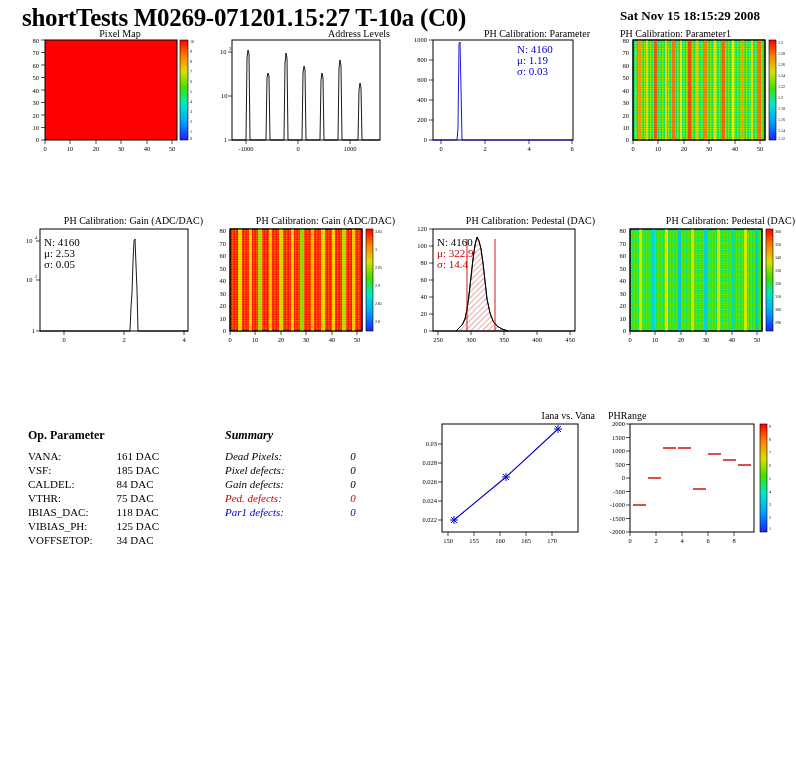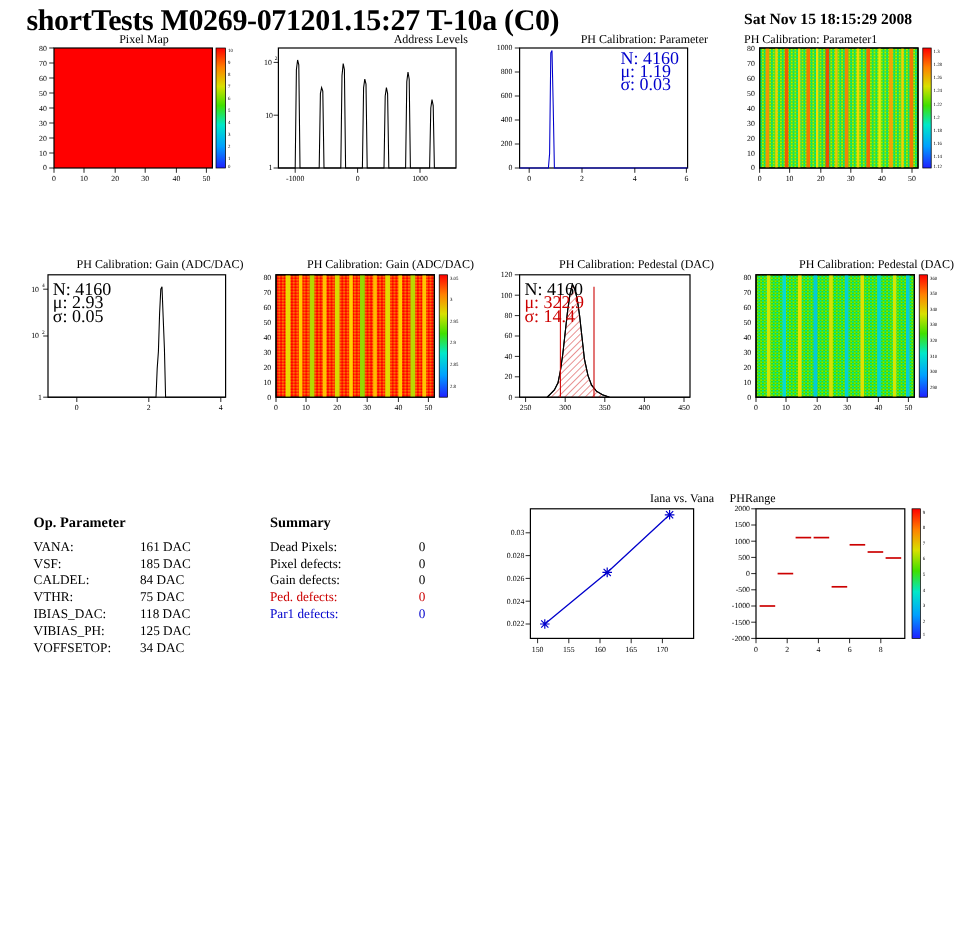--- a/index.html
+++ b/index.html
@@ -2,21 +2,21 @@
 <html><head>
 <meta charset="utf-8">
 <style>
   html,body{margin:0;padding:0;}
   body{width:796px;height:772px;background:#ffffff;font-family:"Liberation Serif",serif;color:#000;overflow:hidden;position:relative;}
   .page{position:relative;width:796px;height:772px;}
   .abs{position:absolute;}
   .title{left:22px;top:4px;font-size:25px;font-weight:bold;letter-spacing:-0.3px;}
   .date{left:620px;top:8px;font-size:13px;font-weight:bold;}
   .panel-title{font-size:10px;text-align:right;width:100%;}
-  .stat{position:absolute;font-size:15px;line-height:11px;}
+  .stat{position:absolute;font-size:11px;line-height:11px;}
   .blue{color:#0000cc;}
   .red{color:#cc0000;}
   table.params{font-size:11px;border-collapse:collapse;}
   table.params td{padding:1px 0;}
   table.params td.k{padding-right:24px;}
   .sec-head{font-size:12px;font-weight:bold;}
   svg{display:block;}
 </style>
 </head>
 <body>
@@ -263,21 +263,21 @@
           <text x="166" y="127">4</text>
       </g>
       <text x="17" y="118" font-size="6.5" font-family="Liberation Serif, serif" text-anchor="end">1</text>
       <text x="8" y="67" font-size="6.5" font-family="Liberation Serif, serif">10</text>
       <text x="17" y="63" font-size="4.5" font-family="Liberation Serif, serif">2</text>
       <text x="8" y="28" font-size="6.5" font-family="Liberation Serif, serif">10</text>
       <text x="17" y="24" font-size="4.5" font-family="Liberation Serif, serif">4</text>
     </svg>
     <div class="stat" style="left:26px;top:22px;">
       <div>N: 4160</div>
-      <div>μ: 2.93</div>
+      <div>μ: 2.53</div>
       <div>σ: 0.05</div>
     </div>
   </div>
 
   <div class="abs" style="left:205px;top:215px;width:190px;height:135px;">
     <div class="panel-title" style="position:absolute;left:0;top:0;">PH Calibration: Gain (ADC/DAC)</div>
     <svg width="190" height="135" viewBox="0 0 190 135">
       <defs>
         <pattern id="speckB" width="3" height="2.5" patternUnits="userSpaceOnUse">
           <rect width="3" height="2.5" fill="#ff3000"></rect>
@@ -507,21 +507,21 @@
             <td>125 DAC</td>
           </tr>
         <tr>
             <td class="k">VOFFSETOP:</td>
             <td>34 DAC</td>
           </tr>
       </tbody>
     </table>
   </div>
 
-  <div class="abs" style="left:225px;top:428px;">
+  <div class="abs" style="left:225px;top:428px;font-style:italic;">
     <div class="sec-head">Summary</div>
     <table class="params" style="margin-top:6px;">
       <tbody>
         <tr>
             <td class="k" style="padding-right:68px;">Dead Pixels:</td>
             <td>0</td>
           </tr>
         <tr>
             <td class="k">Pixel defects:</td>
             <td>0</td>

